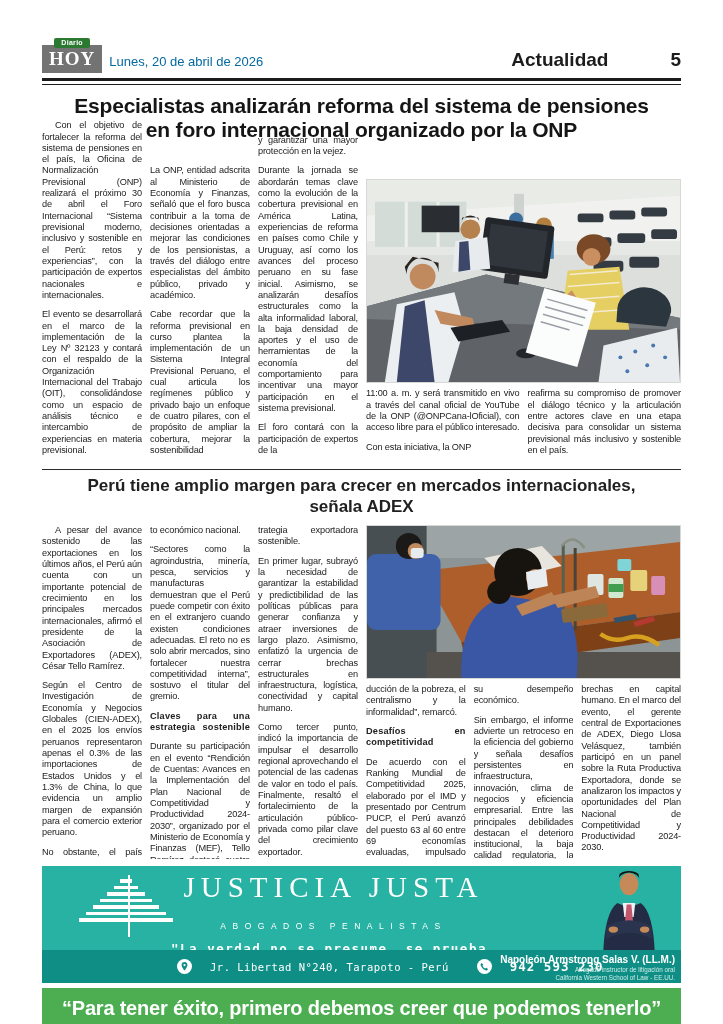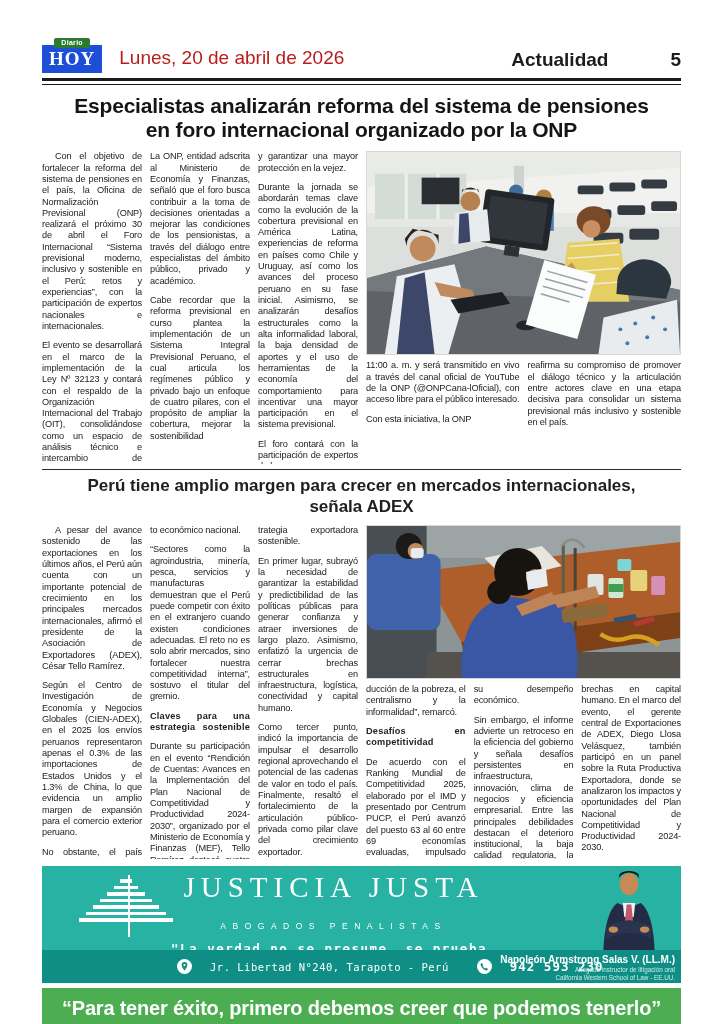--- a/index.html
+++ b/index.html
@@ -5,40 +5,40 @@
   html,body{margin:0;padding:0;background:#ffffff;}
   .page{position:relative;width:723px;height:1024px;background:#ffffff;overflow:hidden;
         font-family:"Liberation Sans", sans-serif;color:#1c1c1c;}
   .inner{position:absolute;left:42px;right:42px;top:38px;}
 
   
   .masthead{display:flex;align-items:flex-end;}
   .logo{display:flex;flex-direction:column;align-items:center;}
   .logo-tab{background:#2c7a31;color:#fff;font-size:7px;font-weight:bold;padding:1px 7px 2px;
             border-radius:2px;margin-bottom:-3px;z-index:2;letter-spacing:.3px;}
-  .logo-main{background:#1d4ed8;color:#fff;font-weight:bold;font-size:19px;line-height:1;
+  .logo-main{background:#737373;color:#fff;font-weight:bold;font-size:19px;line-height:1;
              padding:4px 7px 5px;font-family:"Liberation Serif", serif;letter-spacing:1px;}
-  .m-date{font-size:19px;margin-left:17px;padding-bottom:4px;color:#b91c1c;}
+  .m-date{font-size:13px;margin-left:7px;padding-bottom:4px;color:#0369a1;}
   .m-spacer{flex:1;}
   .m-section{font-size:19px;font-weight:bold;padding-bottom:2px;}
   .m-page{font-size:19px;font-weight:bold;margin-left:62px;padding-bottom:2px;}
   .double-rule{margin-top:5px;border-top:3px solid #1b1b1b;border-bottom:1.2px solid #1b1b1b;height:3px;}
 
   
   .headline1{font-size:21px;font-weight:bold;text-align:center;line-height:1.15;
              margin:9px 18px 9px;letter-spacing:-.2px;color:#151515;}
   .headline2{font-size:17px;font-weight:bold;text-align:center;line-height:1.2;
              margin:6px 40px 8px;color:#202020;}
   .art-sep{border-top:1px solid #2a2a2a;margin-top:5px;}
 
   
   .art-body{display:flex;gap:8px;font-size:9.2px;line-height:1.23;text-align:justify;
             letter-spacing:-.15px;color:#222;}
   .art-body .col{flex:1 1 0;overflow:hidden;}
-  .body1{height:313px;}
+  .body1{height:313px;align-items:flex-end;}
   .body2{height:334px;}
   .right3{flex:0 0 315px;display:flex;flex-direction:column;overflow:hidden;}
   .subcols{display:flex;gap:8px;flex:1;overflow:hidden;margin-top:5px;}
   .subcols .col{flex:1 1 0;}
   .art-body p{margin:0 0 8px;}
   .indent{text-indent:13px;}
   .sub{font-weight:bold;text-align:justify;text-align-last:justify;letter-spacing:.2px;}
   .photo{border:1px solid #d8d8d4;}
   .photo svg{display:block;}
 

